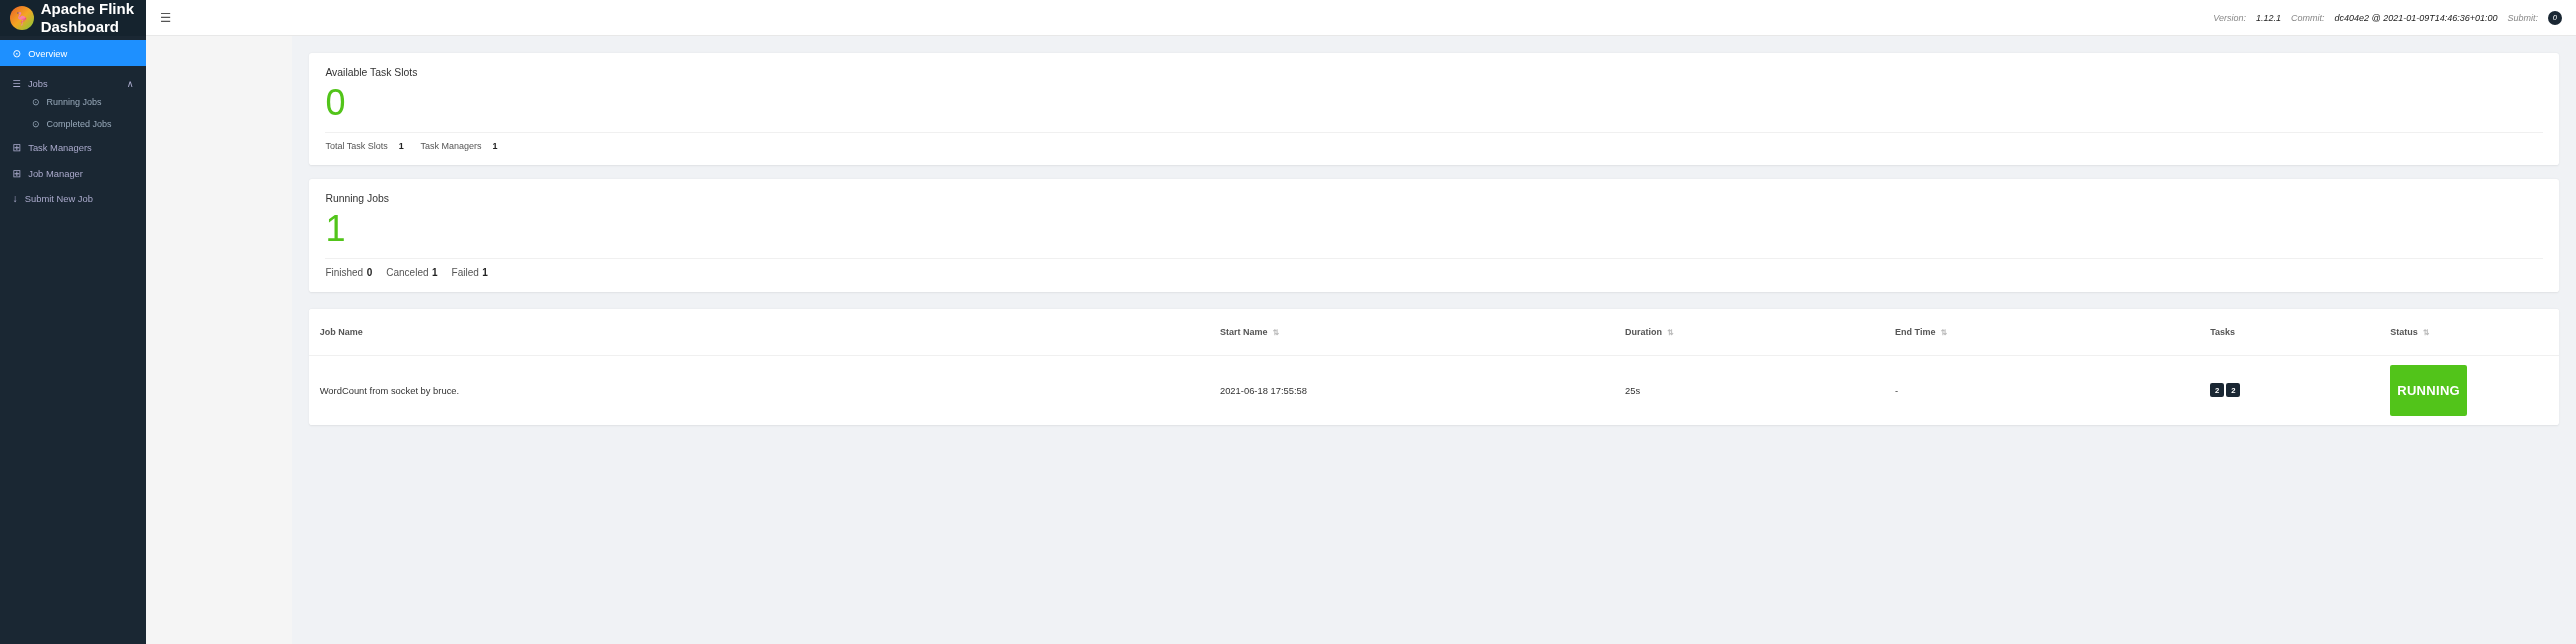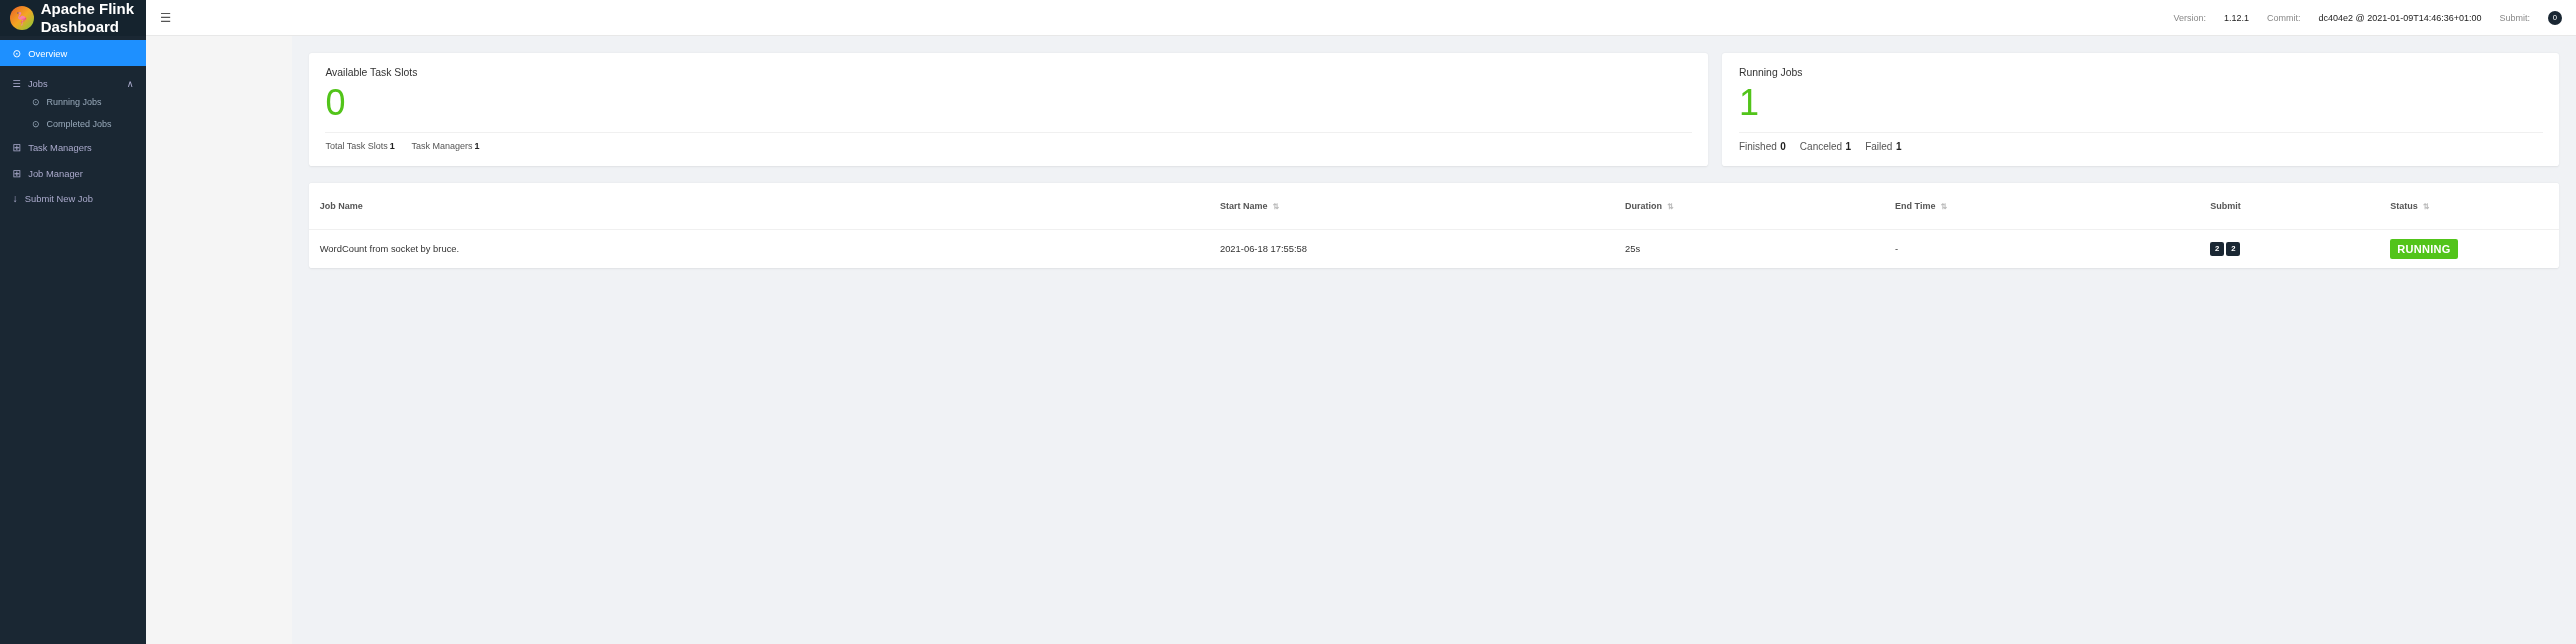--- a/index.html
+++ b/index.html
@@ -85,21 +85,21 @@
       background: #fff;
       border-bottom: 0.7px solid #e8e8e8;
       display: flex;
       align-items: center;
       padding: 0 14px;
       gap: 11px;
       z-index: 100;
     }
     #topbar-menu-icon { font-size: 12.5px; color: #555; cursor: pointer; }
     #topbar-spacer { flex: 1; }
-    #topbar-info { display: flex; align-items: center; gap: 18px; font-size: 9px; color: #333; }
+    #topbar-info { display: flex; align-items: center; gap: 10px; font-size: 9px; color: #333; font-style: italic; }
     #topbar-info .label { color: #888; }
     #topbar-info .value { color: #222; font-weight: 500; }
     .msg-badge {
       background: #1a2733;
       color: #fff;
       border-radius: 50%;
       width: 14px; height: 14px;
       display: flex; align-items: center; justify-content: center;
       font-size: 7.7px;
     }
@@ -113,20 +113,21 @@
       padding: 16.7px;
       background: #f0f2f5;
       min-height: calc(100vh - 36px);
     }
 
     
     .cards-row {
       display: flex;
       gap: 14px;
       margin-bottom: 16.7px;
+      flex-direction: column;
     }
     .card {
       background: #fff;
       border-radius: 2.8px;
       padding: 14px 16.7px 14px;
       box-shadow: 0 0.7px 2.1px rgba(0,0,0,0.07);
     }
     .card.task-slots { flex: 1.7; }
     .card.running-jobs { flex: 1; }
 
@@ -145,21 +146,21 @@
     .card-big-number.green { color: #52c41a; }
 
     .card-stats {
       display: flex;
       gap: 16.7px;
       font-size: 9px;
       color: #555;
       border-top: 0.7px solid #f0f0f0;
       padding-top: 8.3px;
     }
-    .card-stats .stat { display: flex; gap: 2px; }
+    .card-stats .stat { display: flex; gap: 11px; }
     .card-stats .stat-value { font-weight: 600; color: #222; }
 
     .running-stats {
       display: flex;
       gap: 14px;
       font-size: 10px;
       color: #555;
       border-top: 0.7px solid #f0f0f0;
       padding-top: 8.3px;
     }
@@ -203,23 +204,23 @@
       font-size: 9.4px;
       color: #333;
       border-bottom: 0.7px solid #f5f5f5;
     }
     tr:last-child td { border-bottom: none; }
 
     .status-badge {
       display: inline-block;
       background: #52c41a;
       color: #fff;
-      font-size: 11px;
+      font-size: 13px;
       font-weight: 700;
-      padding: 4px 7px;
+      padding: 18px 7px;
       border-radius: 2.1px;
       letter-spacing: 0.3px;
     }
     .tasks-badges {
       display: flex;
       gap: 2.1px;
     }
     .task-badge {
       display: inline-flex;
       align-items: center;
@@ -353,21 +354,21 @@
             </th>
             <th class="col-duration">
               <span>Duration</span>
               <span class="sort-icon">⇅</span>
             </th>
             <th class="col-end-time">
               <span>End Time</span>
               <span class="sort-icon">⇅</span>
             </th>
             <th class="col-tasks">
-              <span>Submit</span>
+              <span>Tasks</span>
             </th>
             <th class="col-status">
               <span>Status</span>
               <span class="sort-icon">⇅</span>
             </th>
           </tr>
         </thead>
         <tbody id="jobs-tbody">
 
         <tr>

